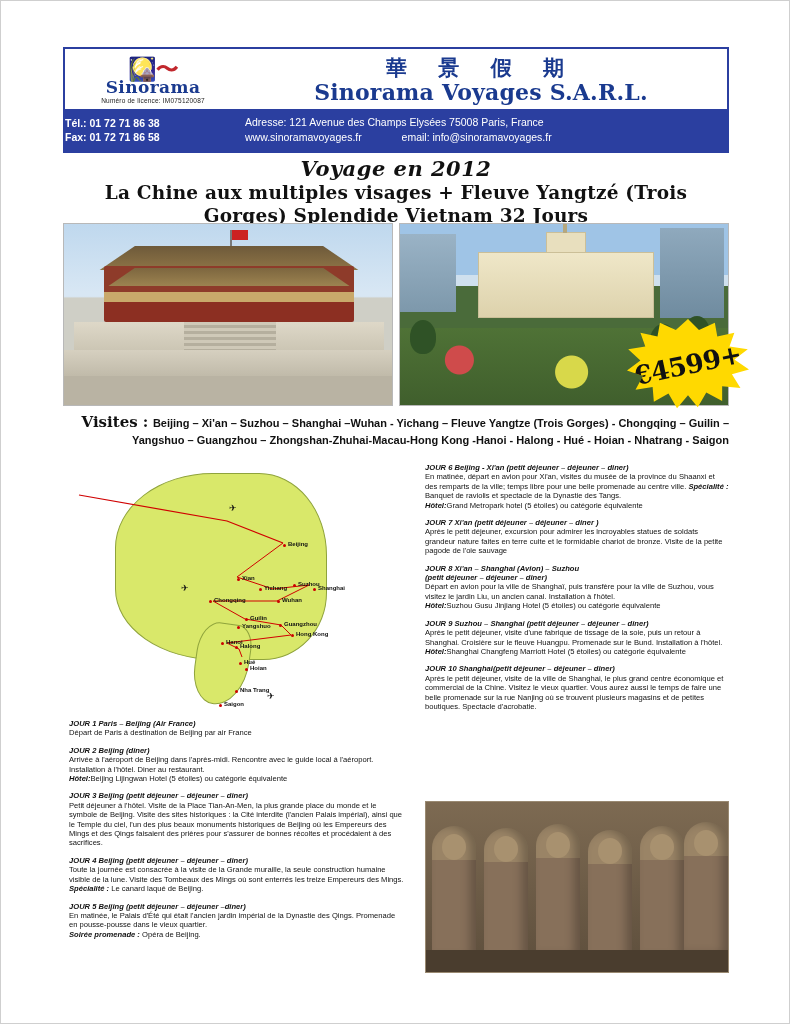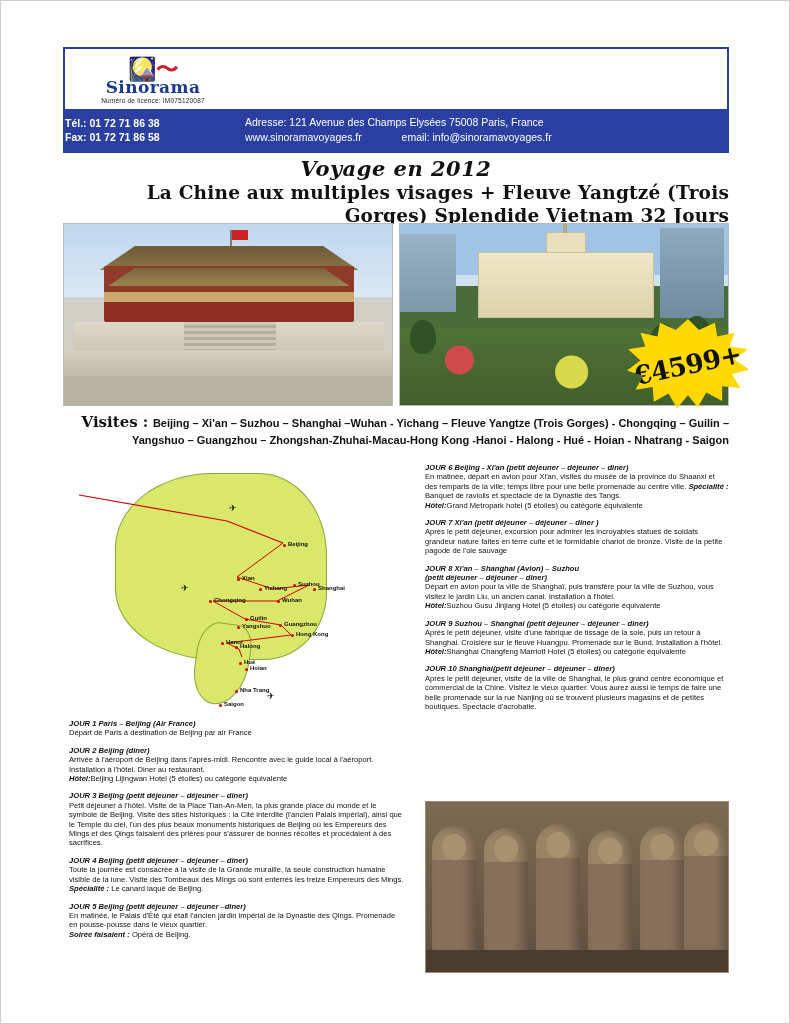--- a/index.html
+++ b/index.html
@@ -133,21 +133,20 @@
   .trip-line1 {
     font-size: 21px;
     line-height: 24px;
     letter-spacing: 0.5px;
     font-style: italic;
   }
   .trip-line2 {
     font-size: 18.5px;
     line-height: 23px;
     letter-spacing: 0.2px;
-    text-align: right;
   }
 
   
   .photo-row {
     position: absolute;
     left: 62px;
     top: 222px;
     width: 666px;
     height: 183px;
     display: flex;
@@ -513,20 +512,24 @@
 <body>
 
 <div class="page">
 
   <div class="header-band">
     <div class="header-top">
       <div class="logo-box">
         <div class="logo-dragon">🎑〜</div>
         <div class="logo-name">Sinorama</div>
         <div class="logo-licence">Numéro de licence:   IM075120087</div>
+      </div>
+      <div class="header-titles">
+        <div class="cn-title">華 景 假 期</div>
+        <div class="fr-title">Sinorama Voyages S.A.R.L.</div>
       </div>
     </div>
     <div class="header-contact">
       <div class="contact-left">
         <div>Tél.: 01 72 71 86 38</div>
         <div>Fax: 01 72 71 86 58</div>
       </div>
       <div class="contact-right">
         <span class="row">Adresse:  121 Avenue des Champs Elysées  75008   Paris, France</span>
         <span class="row">
@@ -640,21 +643,21 @@
       <div class="day">
         <div class="day-title">JOUR 3   Beijing   (petit déjeuner – déjeuner – diner)</div>
         <div><span>Petit déjeuner  á l'hôtel.  Visite  de  la  Place  Tian-An-Men, la plus grande place du monde et le symbole de Beijing. Visite des sites historiques : la Cité interdite (l'ancien Palais  impérial),  ainsi  que  le  Temple  du  ciel,  l'un  des  plus  beaux  monuments historiques de Beijing où les Empereurs des Mings et des Qings faisaient des prières pour s'assurer de bonnes récoltes et procédaient à des sacrifices.</span></div>
       </div>
       <div class="day">
         <div class="day-title">JOUR 4  Beijing   (petit déjeuner – déjeuner – diner)</div>
         <div><span>Toute la journée est consacrée à la visite de la Grande muraille, la seule construction humaine visible de la lune. Visite des Tombeaux des Mings où sont enterrés les treize Empereurs des Mings.</span> <span class="hotel-label">Spécialité :</span> <span>Le canard laqué de Beijing.</span></div>
       </div>
       <div class="day">
         <div class="day-title">JOUR 5  Beijing   (petit déjeuner – déjeuner –diner)</div>
-        <div><span>En matinée, le Palais d'Été qui était l'ancien jardin impérial de la Dynastie des Qings. Promenade en pousse-pousse dans le vieux quartier.</span><div><span class="hotel-label">Soirée faisaient :</span> <span>Opéra de Beijing.</span></div></div>
+        <div><span>En matinée, le Palais d'Été qui était l'ancien jardin impérial de la Dynastie des Qings. Promenade en pousse-pousse dans le vieux quartier.</span><div><span class="hotel-label">Soirée promenade :</span> <span>Opéra de Beijing.</span></div></div>
       </div>
     </div>
 
   <div class="col-right" id="col-right">
       <div class="day">
         <div class="day-title">JOUR 6 Beijing - Xi'an (petit déjeuner – déjeuner – diner)</div>
         <div><span>En matinée, départ en avion pour Xi'an, visites du musée de la province du Shaanxi et des remparts de la ville; temps libre pour une belle promenade au centre ville.</span> <span class="hotel-label">Spécialité :</span> <span>Banquet de raviolis et spectacle de la Dynastie des Tangs.</span></div>
         <div><span class="hotel-label">Hôtel:</span><span>Grand Metropark hotel (5 étoiles) ou catégorie équivalente</span></div>
       </div>
       <div class="day">

